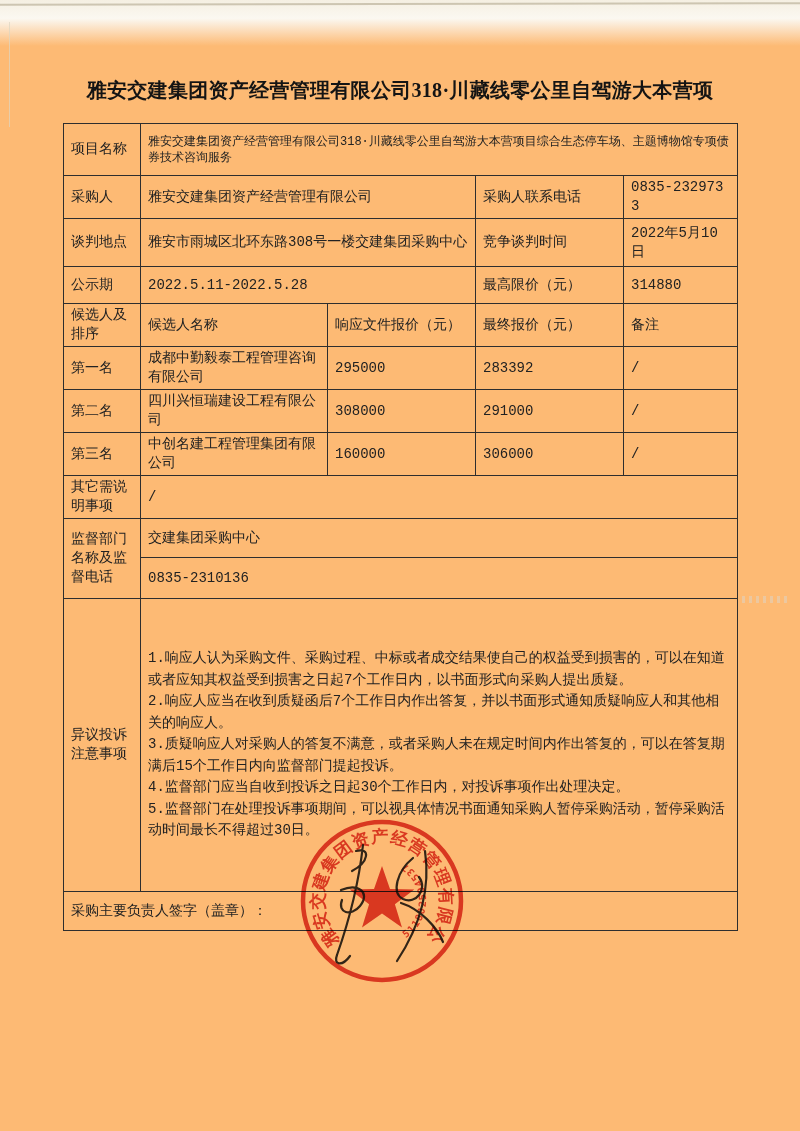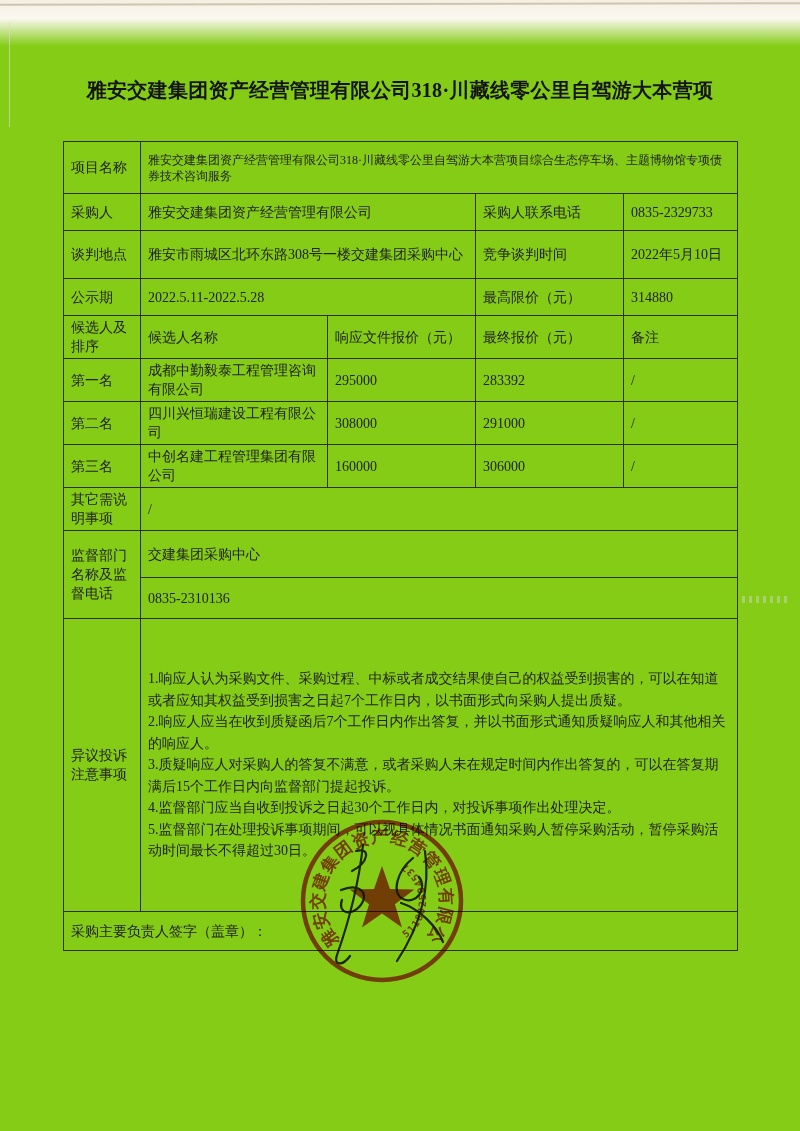--- a/index.html
+++ b/index.html
@@ -1,20 +1,20 @@
 <!DOCTYPE html>
 <html><head>
 <meta charset="utf-8">
 <style>
   html,body{margin:0;padding:0;}
   body{background:#ffffff;}
   .page{
     position:relative;
     width:800px;height:1131px;
-    background:#84cc16;
+    background:#fdba74;
     overflow:hidden;
     font-family:"Liberation Serif","DejaVu Serif",serif;
     color:#1f1f1f;
   }
   .scan-top-band{
     position:absolute;top:0;left:0;right:0;height:46px;
     background:linear-gradient(#f5efe2 0%, #fbf8f1 40%, rgba(255,255,255,0) 100%);
   }
   .scan-edge-line{
     position:absolute;top:3px;left:-4px;width:810px;height:2px;
@@ -28,22 +28,22 @@
     position:absolute;left:742px;top:596px;width:46px;height:7px;
     background:repeating-linear-gradient(90deg,#d8d8d4 0 3px,transparent 3px 7px);
     opacity:.45;
   }
   .doc-title{
     position:absolute;top:76px;left:63px;width:674px;
     text-align:center;font-size:20px;font-weight:700;
     line-height:28px;letter-spacing:.3px;color:#141414;
   }
   table.main{
-    position:absolute;left:63px;top:141px;width:674px;
-    border-collapse:collapse;table-layout:fixed;
+    position:absolute;left:63px;top:123px;width:674px;
+    border-collapse:collapse;table-layout:fixed;font-family:Liberation Mono, monospace;
   }
   table.main td{
     border:1.5px solid #2e2e2e;
     font-size:14px;line-height:19px;
     padding:2px 7px;vertical-align:middle;
     word-break:break-all;color:#222;
   }
   td.lbl{padding:2px 3px 2px 5px;}
   .ctr{}
   .complaint-cell{padding:6px 9px;}
@@ -124,21 +124,21 @@
         <td class="lbl">第三名</td>
         <td>中创名建工程管理集团有限公司</td>
         <td class="ctr">160000</td>
         <td class="ctr">306000</td>
         <td class="ctr">/</td>
       </tr>
       <tr style="height:43px">
         <td class="lbl">其它需说明事项</td>
         <td colspan="4" class="ctr">/</td>
       </tr>
-      <tr style="height:47px">
+      <tr style="height:39px">
         <td class="lbl ctr" rowspan="2">监督部门名称及监督电话</td>
         <td colspan="4" class="ctr">交建集团采购中心</td>
       </tr>
       <tr style="height:41px">
         <td colspan="4" class="ctr">0835-2310136</td>
       </tr>
       <tr style="height:293px">
         <td class="lbl">异议投诉注意事项</td>
         <td colspan="4" class="complaint-cell">
           <p>1.响应人认为采购文件、采购过程、中标或者成交结果使自己的权益受到损害的，可以在知道或者应知其权益受到损害之日起7个工作日内，以书面形式向采购人提出质疑。</p>

